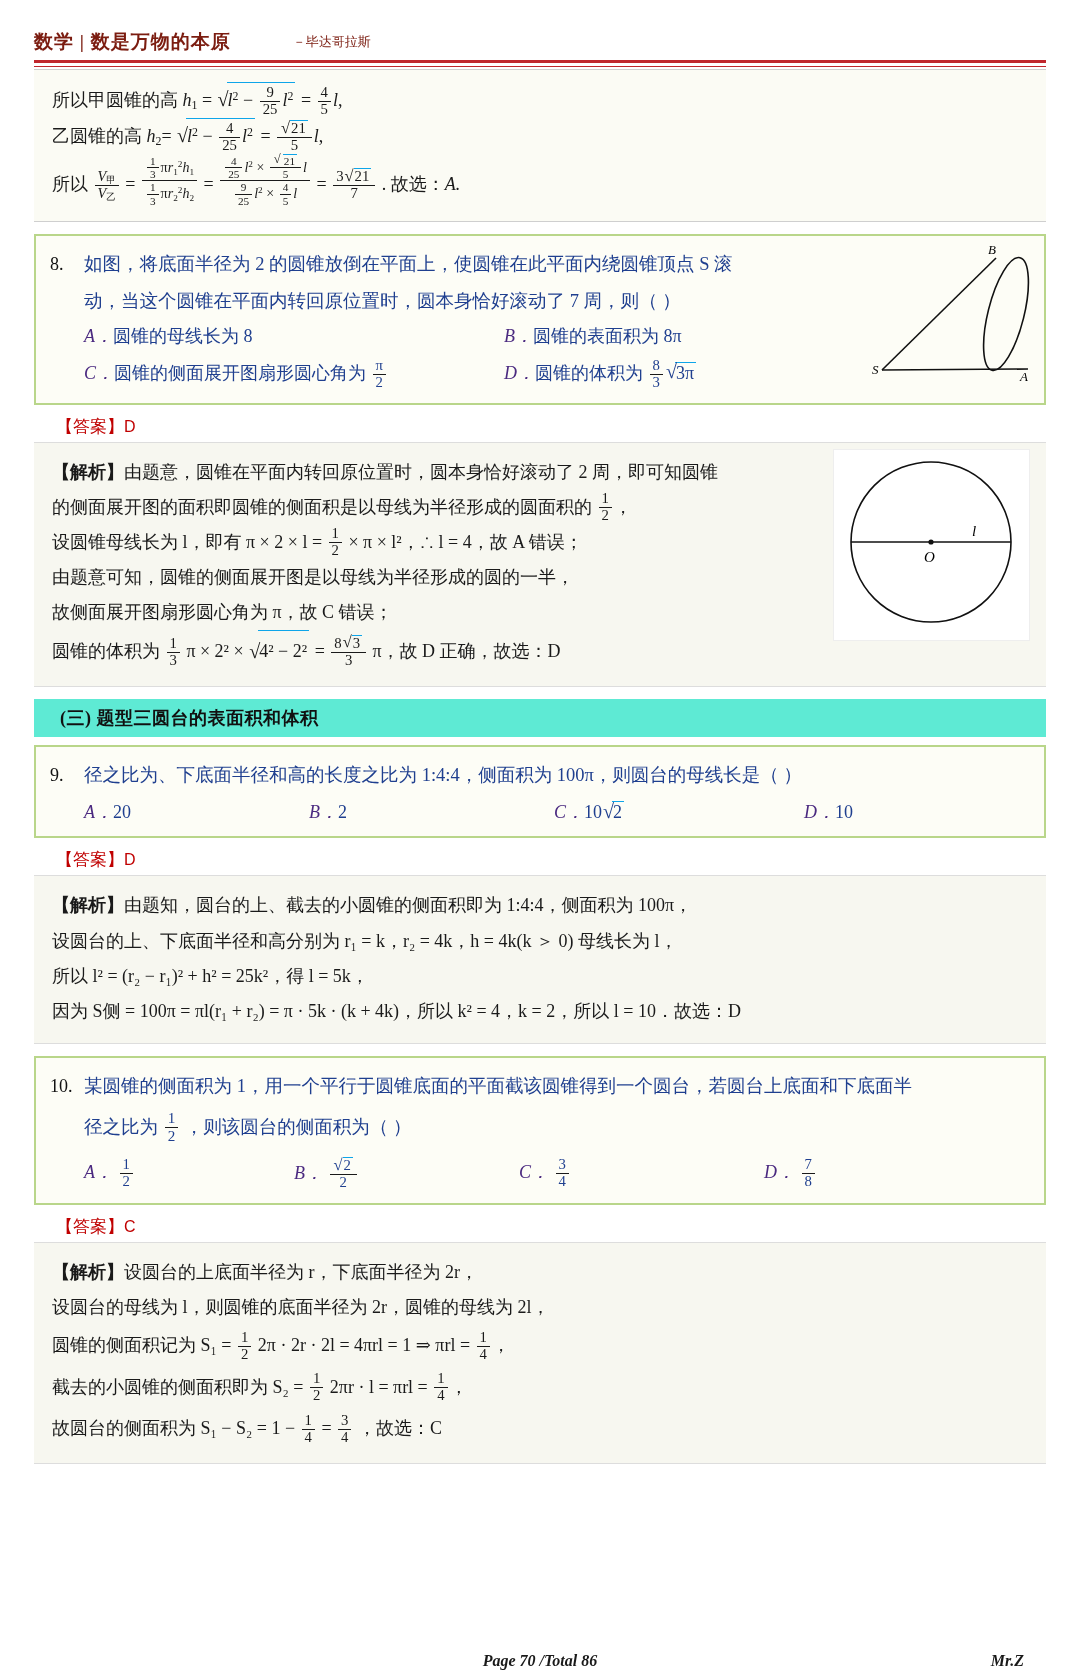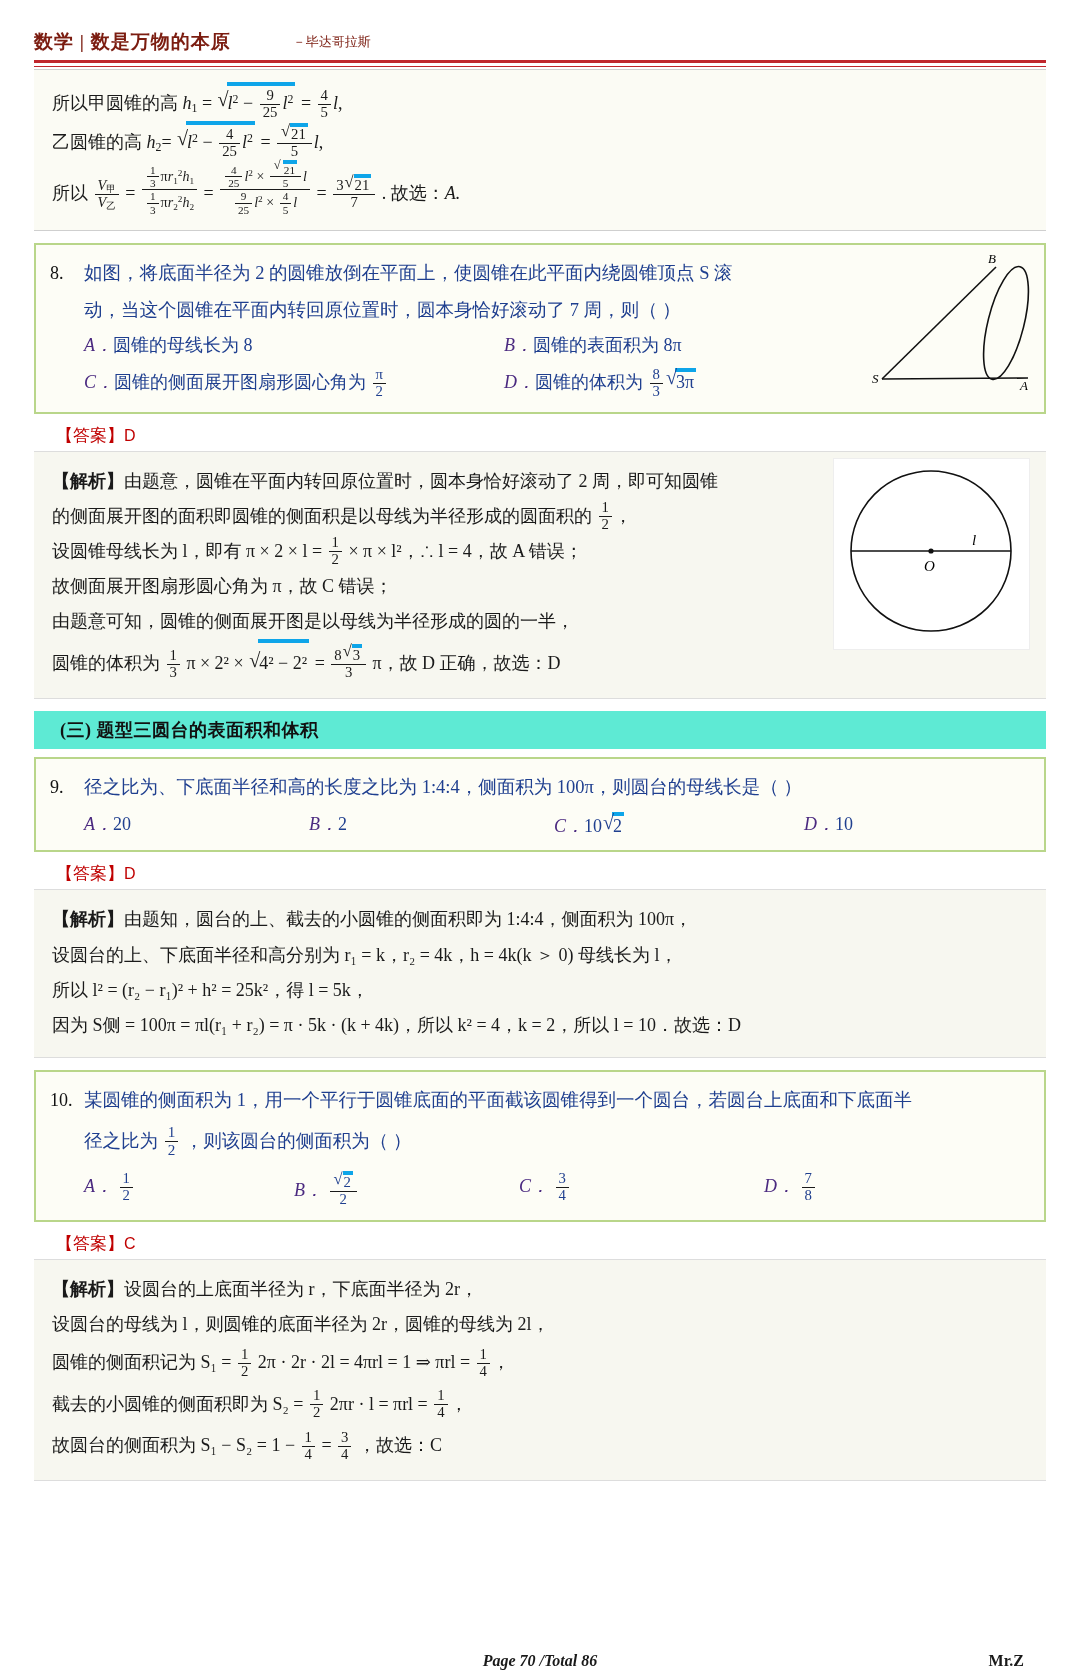--- a/index.html
+++ b/index.html
@@ -158,21 +158,21 @@
     margin: 0 1px;
   }
   .sqrt::before {
     content: "\221A";
     position: absolute;
     left: 0; top: -0.08em;
     font-size: 1.12em;
   }
   .sqrt > .rad {
     display: inline-block;
-    border-top: 4px solid #0ea5e9;
+    border-top: 1px solid #0ea5e9;
     padding: 0 2px 0 1px;
   }
   sup.ex { font-size: 0.66em; vertical-align: 0.52em; }
   sub.ix { font-size: 0.66em; vertical-align: -0.25em; }
 
   
   .fig-cone {
     position: absolute;
     right: 4px;
     top: 6px;
@@ -200,20 +200,21 @@
   .footer .pg {
     font-weight: bold;
     font-style: italic;
     font-family: "Liberation Serif","DejaVu Serif",serif;
   }
   .footer .sig {
     position: absolute;
     right: 56px;
     top: 0;
     font-weight: bold;
+    font-style: italic;
   }
 </style>
 </head>
 <body>
 
 <div class="page">
 
   <div class="header">
     <span class="header-title">数学 | 数是万物的本原</span>
     <span class="header-quote">－毕达哥拉斯</span>
@@ -315,24 +316,24 @@
     <div class="line">
       <span>的侧面展开图的面积即圆锥的侧面积是以母线为半径形成的圆面积的</span>
       <span class="frac"><span class="n">1</span><span class="d">2</span></span>，
     </div>
     <div class="line">
       <span>设圆锥母线长为 l，即有 π × 2 × l =</span>
       <span class="frac"><span class="n">1</span><span class="d">2</span></span>
       <span>× π × l²，∴ l = 4，故 A 错误；</span>
     </div>
     <div class="line">
+      <span>由题意可知，圆锥的侧面展开图是以母线为半径形成的圆的一半，</span>
+    </div>
+    <div class="line">
       <span>故侧面展开图扇形圆心角为 π，故 C 错误；</span>
-    </div>
-    <div class="line">
-      <span>由题意可知，圆锥的侧面展开图是以母线为半径形成的圆的一半，</span>
     </div>
     <div class="line" style="line-height:2.3">
       <span>圆锥的体积为</span>
       <span class="frac"><span class="n">1</span><span class="d">3</span></span>
       <span>π × 2² ×</span>
       <span class="sqrt"><span class="rad">4² − 2²</span></span>
       <span class="num">=</span>
       <span class="frac"><span class="n"><span>8</span><span class="sqrt"><span class="rad">3</span></span></span><span class="d">3</span></span>
       <span>π，故 D 正确，故选：D</span>
     </div>

